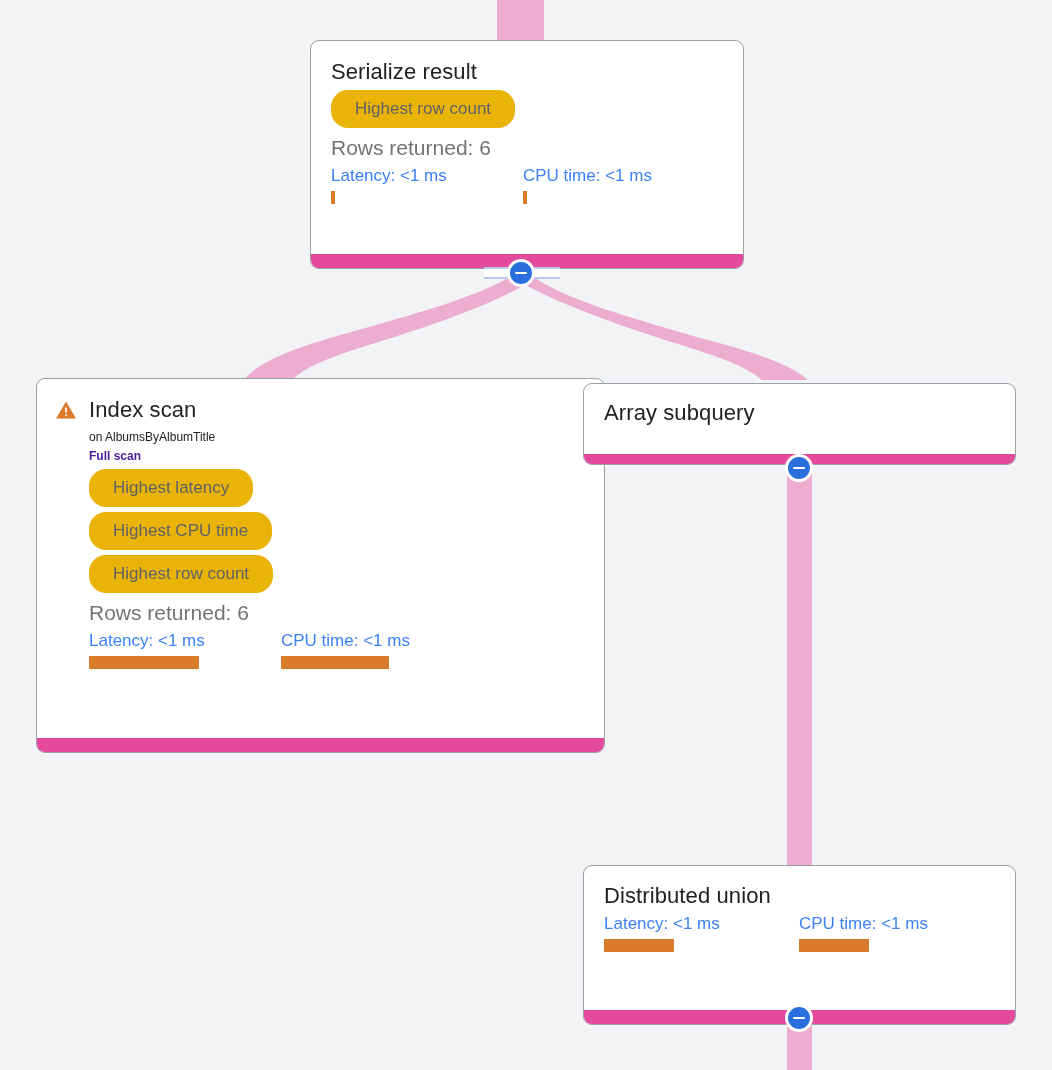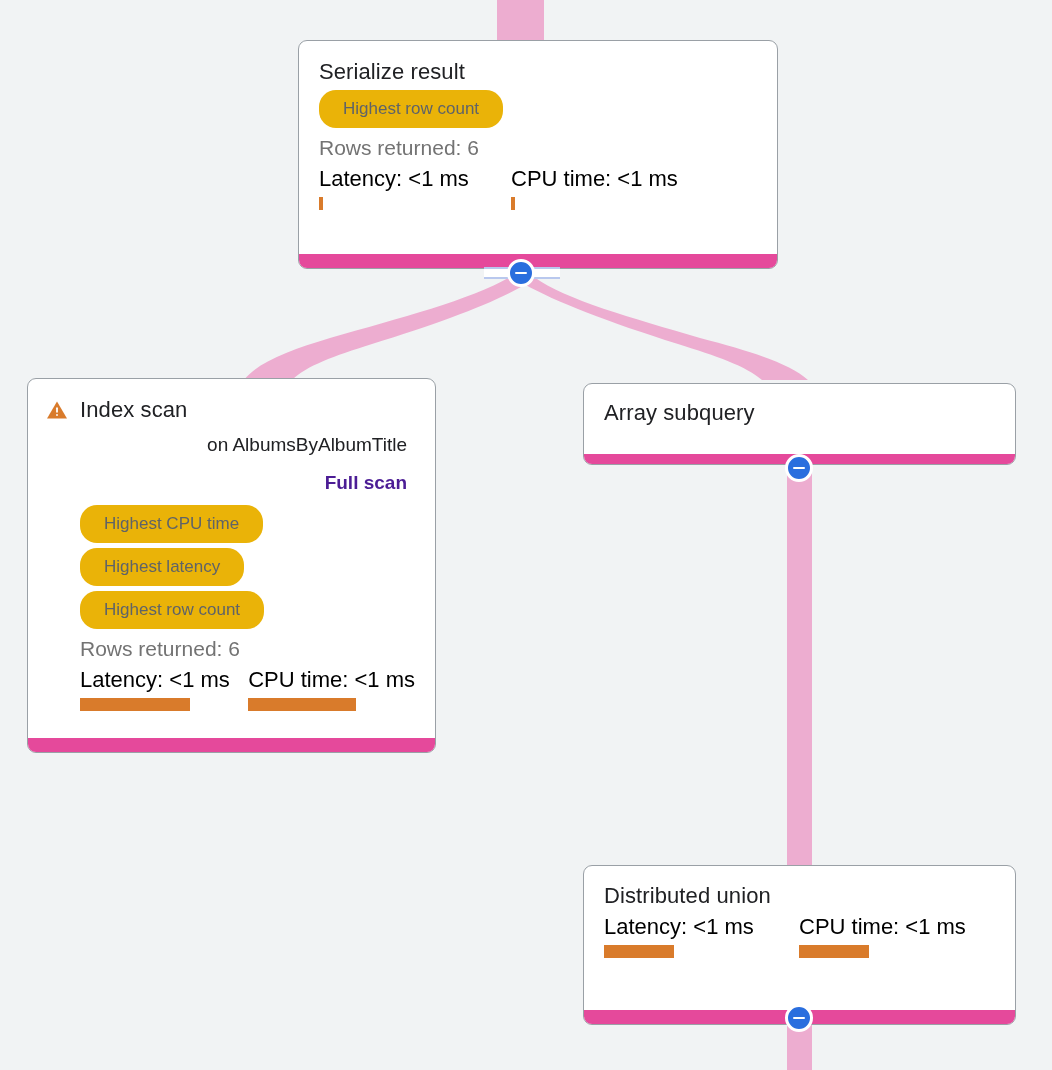--- a/index.html
+++ b/index.html
@@ -72,25 +72,24 @@
     line-height: 1.15;
   }
   .warn-icon {
     flex: 0 0 auto;
     width: 22px;
     height: 20px;
     display: block;
   }
 
   .node-sub {
-    font-size: 19px;
+    font-size: 12px;
     color: #202124;
     line-height: 1.55;
-    margin: 8px;
-    text-align: right;
+    margin: 0;
   }
   .node-sub.muted {
     color: #4c1d95;
     font-weight: bold;
   }
 
   .chips {
     margin: 4px 0 2px 0;
     display: flex;
     flex-direction: column;
@@ -116,22 +115,22 @@
 
   .metrics {
     display: flex;
     margin-top: 6px;
   }
   .metric {
     display: flex;
     flex-direction: column;
   }
   .metric-label {
-    font-size: 22px;
-    color: #000000;
+    font-size: 17px;
+    color: #3b82f6;
     white-space: nowrap;
     margin-bottom: 5px;
   }
   .metric-bar {
     height: 13px;
     background: #d97b2b;
     border-radius: 0;
   }
 
   
@@ -192,21 +191,21 @@
              L 762 380
              C 746 366, 716 356, 678 344
              C 608 322, 556 302, 524 284
              Z"></path>
 
     <rect x="787" y="462" width="25" height="410" fill="#edadd0"></rect>
 
     <rect x="787" y="1012" width="25" height="62" fill="#edadd0"></rect>
   </svg>
 
-  <div class="node" id="node-serialize-result" style="left:298px; top:40px; width:480px; height:229px;">
+  <div class="node" id="node-serialize-result" style="left:310px; top:40px; width:434px; height:229px;">
     <div class="node-body">
       <div class="title-row">
         <span class="node-title">Serialize result</span>
       </div>
       <div class="chips">
         <span class="chip">Highest row count</span>
       </div>
       <div class="rows-line">Rows returned: 6</div>
       <div class="metrics">
         <div class="metric" style="width:192px;">
@@ -222,36 +221,36 @@
     <div class="node-accent"></div>
   </div>
 
   <div class="rule-flank" style="left:484px; top:267px; width:36px;"></div>
   <div class="rule-flank" style="left:524px; top:267px; width:36px;"></div>
 
   <button class="collapse-btn" style="left:507px; top:259px;" title="Collapse">
     <span class="minus"></span>
   </button>
 
-  <div class="node" id="node-index-scan" style="left:27px; top:378px; width:409px; height:375px;">
+  <div class="node" id="node-index-scan" style="left:36px; top:378px; width:569px; height:375px;">
     <div class="node-body" style="padding:18px 20px 8px 18px;">
       <div class="title-row">
         <svg class="warn-icon" viewBox="0 0 24 22" xmlns="http://www.w3.org/2000/svg">
           <path d="M12 1.6 L23 20.4 L1 20.4 Z" fill="#d97b2b"></path>
           <rect x="11" y="8" width="2" height="6" rx="1" fill="#ffffff"></rect>
           <rect x="11" y="15.4" width="2" height="2.2" rx="1" fill="#ffffff"></rect>
         </svg>
         <span class="node-title">Index scan</span>
       </div>
       <div style="padding-left:34px;">
         <p class="node-sub">on AlbumsByAlbumTitle</p>
         <p class="node-sub muted">Full scan</p>
         <div class="chips">
+          <span class="chip">Highest latency</span>
           <span class="chip">Highest CPU time</span>
-          <span class="chip">Highest latency</span>
           <span class="chip">Highest row count</span>
         </div>
         <div class="rows-line">Rows returned: 6</div>
         <div class="metrics">
           <div class="metric" style="width:192px;">
             <span class="metric-label">Latency: &lt;1 ms</span>
             <span class="metric-bar" style="width:110px;"></span>
           </div>
           <div class="metric">
             <span class="metric-label">CPU time: &lt;1 ms</span>

